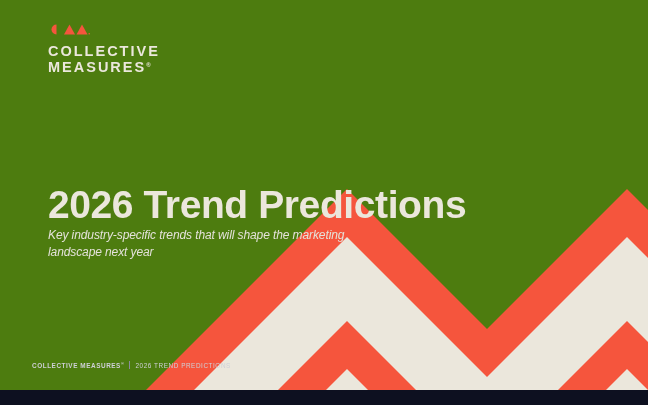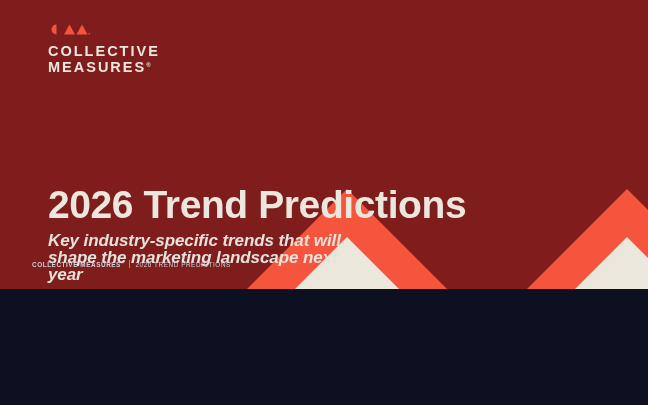--- a/index.html
+++ b/index.html
@@ -7,22 +7,22 @@
     padding: 0;
     background: #0d1020;
   }
   body {
     font-family: "Liberation Sans", sans-serif;
   }
 
   #slide {
     position: relative;
     width: 648px;
-    height: 289px;
-    background: #7f1d1d;
+    height: 390px;
+    background: #4d7c0f;
     overflow: hidden;
   }
 
   
   #chevron-art {
     position: absolute;
     left: 0;
     top: 0;
     width: 648px;
     height: 405px;
@@ -67,23 +67,23 @@
     line-height: 46px;
     white-space: nowrap;
   }
 
   #subhead {
     position: absolute;
     left: 48px;
     top: 215px;
     width: 320px;
     color: #e4e2da;
-    font-size: 17px;
+    font-size: 12px;
     font-style: italic;
-    font-weight: 700;
+    font-weight: 400;
     line-height: 17px;
     letter-spacing: -0.1px;
   }
 
   
   #footer {
     position: absolute;
     left: 32px;
     bottom: 21px;
     display: flex;

